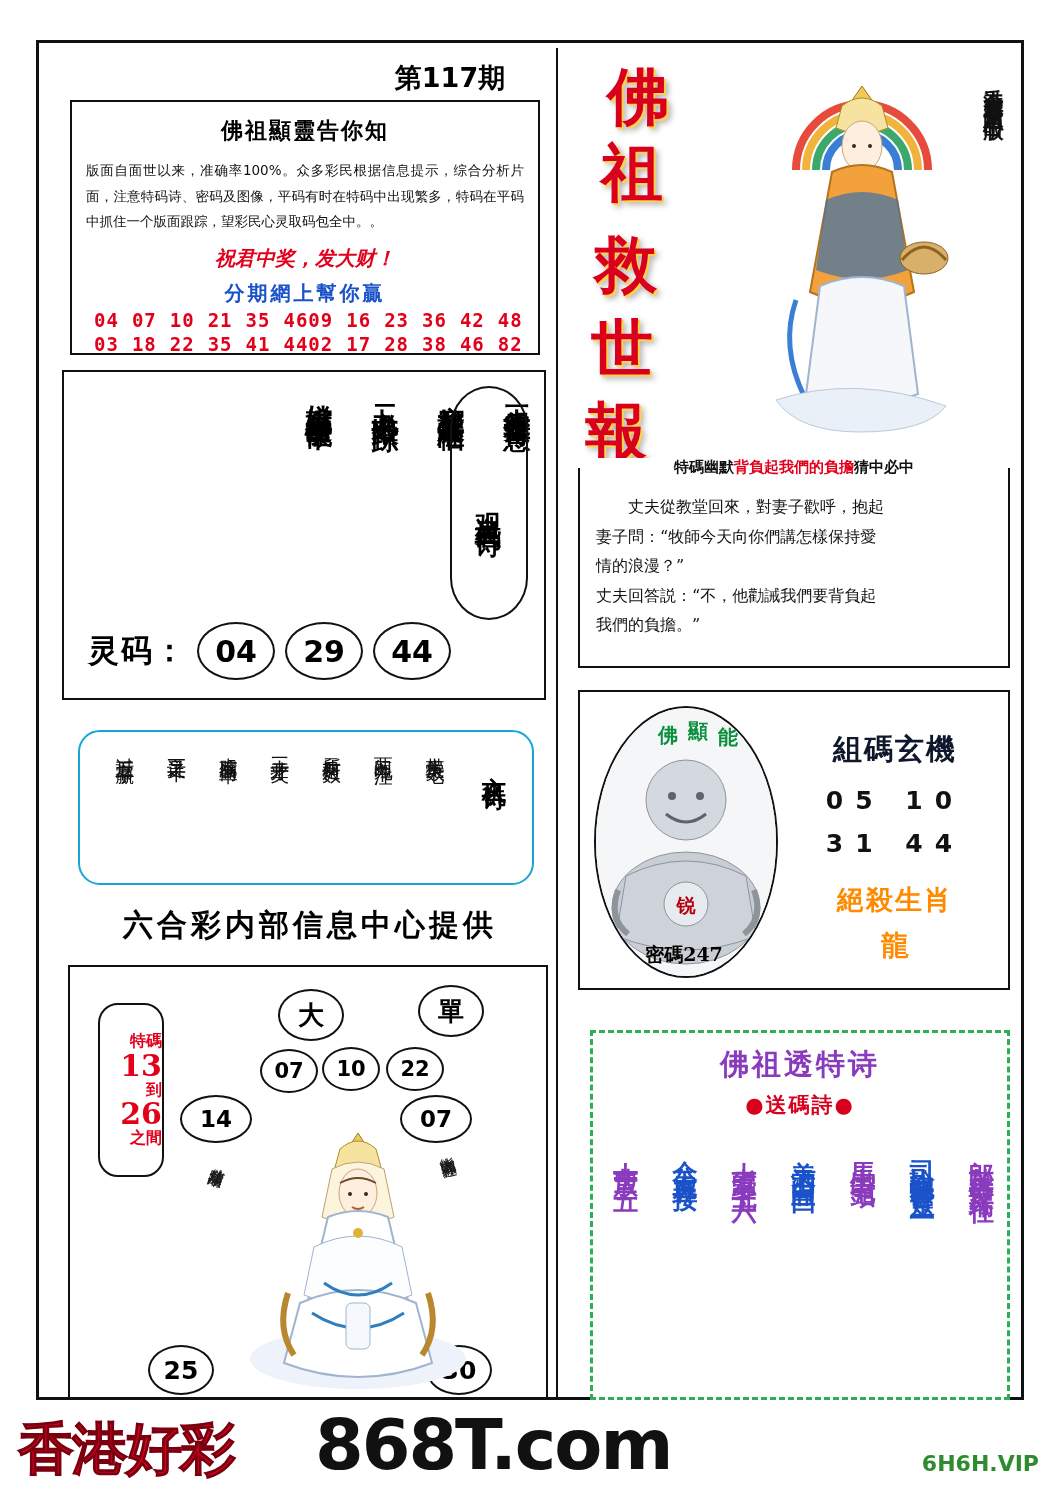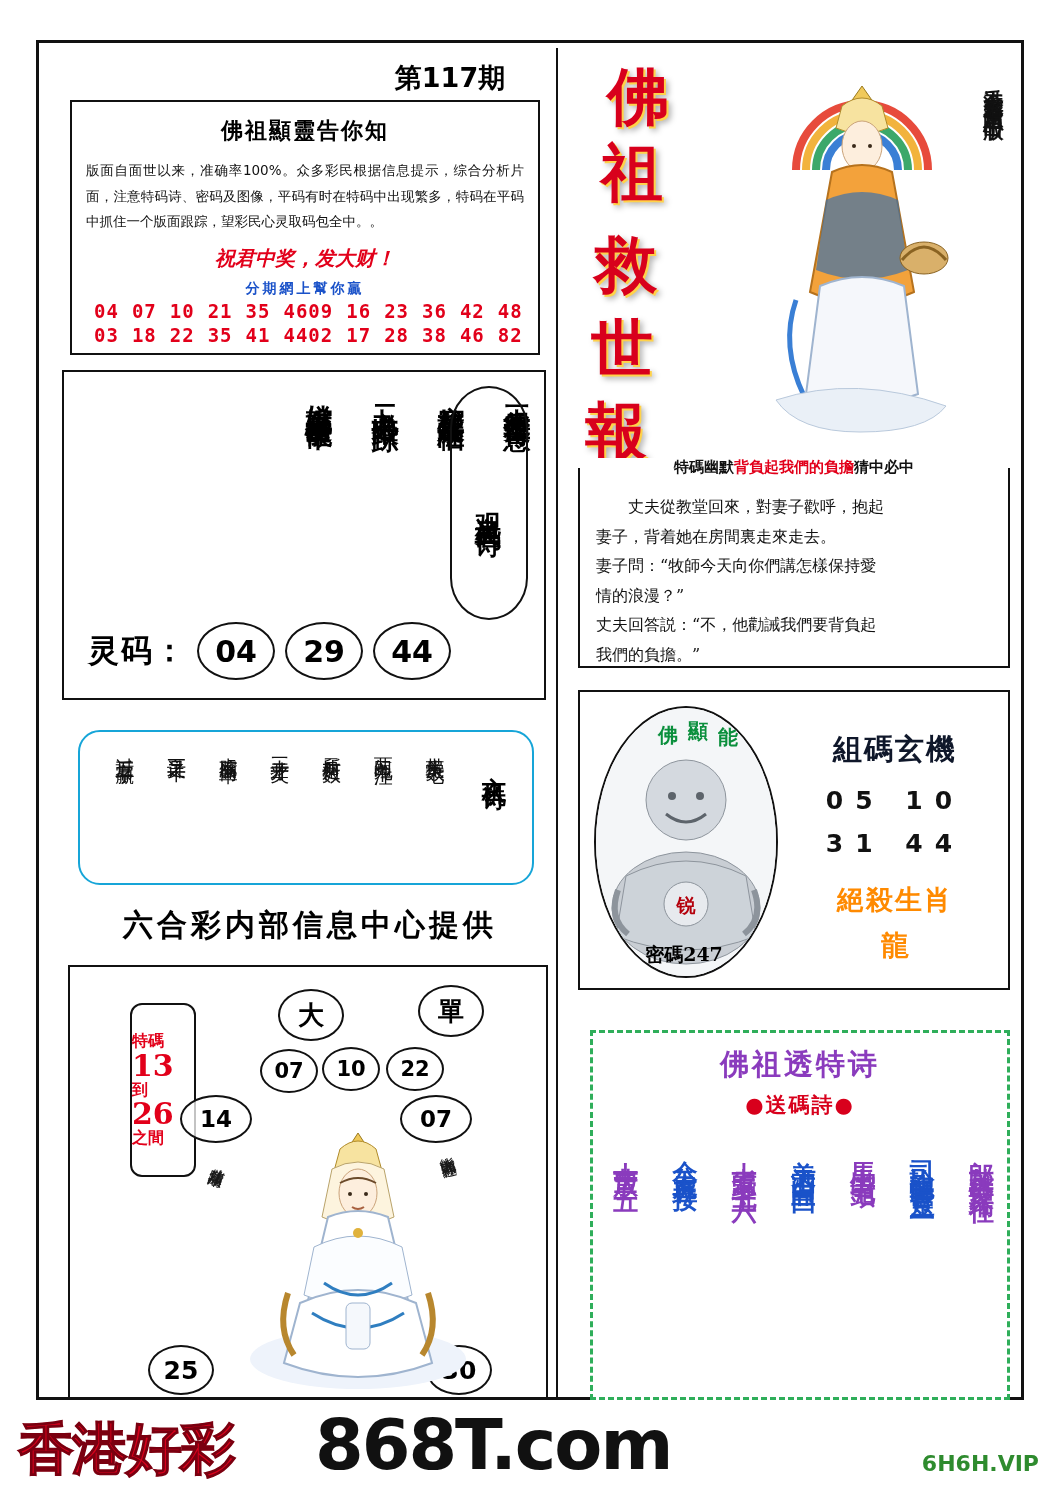--- a/index.html
+++ b/index.html
@@ -8,21 +8,21 @@
   .frame{position:absolute;left:36px;top:40px;width:988px;height:1360px;border:3px solid #111;box-sizing:border-box;}
   .vrule{position:absolute;left:556px;top:48px;width:2px;height:1350px;background:#111;}
 
   
   .issue{position:absolute;left:300px;top:60px;width:300px;text-align:center;font-size:27px;font-weight:bold;color:#000;font-family:"DejaVu Sans",sans-serif;}
 
   .box-notice{position:absolute;left:70px;top:100px;width:470px;height:255px;border:2px solid #111;box-sizing:border-box;background:#fff;}
   .notice-title{text-align:center;font-size:22px;font-weight:bold;margin-top:14px;letter-spacing:2px;}
   .notice-body{font-size:13.5px;line-height:1.9;color:#111;margin:12px 14px 0 14px;text-align:justify;}
   .notice-wish{text-align:center;color:#e2001a;font-size:20px;font-weight:bold;margin-top:10px;font-style:italic;}
-  .notice-sub{text-align:center;color:#1a52c9;font-size:14px;font-weight:bold;margin-top:8px;letter-spacing:3px;}
+  .notice-sub{text-align:center;color:#1a52c9;font-size:20px;font-weight:bold;margin-top:8px;letter-spacing:3px;}
   .numrow{display:flex;justify-content:space-between;padding:2px 22px 0 22px;font-size:19px;color:#e2001a;font-weight:bold;letter-spacing:1px;font-family:"DejaVu Sans Mono",monospace;}
   .numrow .grp{display:flex;gap:13px;}
 
   
   .box-poem{position:absolute;left:62px;top:370px;width:484px;height:330px;border:2px solid #111;box-sizing:border-box;}
   .poem-cols{position:absolute;left:10px;top:12px;width:460px;height:240px;display:flex;flex-direction:row-reverse;justify-content:flex-start;gap:6px;}
   .pcol{width:60px;writing-mode:vertical-rl;text-orientation:upright;font-size:27px;line-height:1.28;letter-spacing:3px;color:#000;font-family:"DejaVu Serif","Liberation Serif",serif;font-weight:bold;text-align:left;}
   .oval-title{position:absolute;right:16px;top:14px;width:74px;height:230px;border:2px solid #111;border-radius:50%/18%;display:flex;align-items:center;justify-content:center;}
   .oval-title span{writing-mode:vertical-rl;text-orientation:upright;font-size:26px;font-weight:bold;letter-spacing:5px;font-family:"DejaVu Serif",serif;}
   .lingma{position:absolute;left:24px;top:250px;width:440px;display:flex;align-items:center;gap:10px;}
@@ -31,21 +31,21 @@
 
   
   .box-xuan{position:absolute;left:78px;top:730px;width:456px;height:155px;border:2px solid #16a5d8;border-radius:22px;box-sizing:border-box;background:#fff;}
   .xuan-cols{position:absolute;left:8px;top:10px;width:360px;height:132px;display:flex;flex-direction:row-reverse;gap:2px;}
   .xcol{width:50px;writing-mode:vertical-rl;text-orientation:upright;font-size:19px;line-height:1.3;letter-spacing:2px;color:#111;font-family:"DejaVu Serif",serif;}
   .xuan-title{position:absolute;right:22px;top:26px;width:48px;writing-mode:vertical-rl;text-orientation:upright;font-size:24px;font-weight:bold;letter-spacing:4px;font-family:"DejaVu Serif",serif;}
   .center-line{position:absolute;left:70px;top:905px;width:480px;text-align:center;font-size:30px;font-weight:bold;letter-spacing:4px;font-family:"DejaVu Serif",serif;}
 
   
   .box-te{position:absolute;left:68px;top:965px;width:480px;height:435px;border:2px solid #111;box-sizing:border-box;overflow:hidden;}
-  .te-badge{position:absolute;left:28px;top:36px;width:62px;height:170px;border:2px solid #111;border-radius:12px;display:flex;flex-direction:column;align-items:flex-start;justify-content:center;color:#e2001a;font-weight:bold;font-family:"DejaVu Serif",serif;line-height:1.05;margin-left:32px;}
+  .te-badge{position:absolute;left:28px;top:36px;width:62px;height:170px;border:2px solid #111;border-radius:20px;display:flex;flex-direction:column;align-items:flex-end;justify-content:center;color:#e2001a;font-weight:bold;font-family:"DejaVu Serif",serif;line-height:1.05;}
   .te-badge .s{font-size:16px;}
   .te-badge .b{font-size:30px;}
   .ell{position:absolute;border:2px solid #111;border-radius:50%;display:flex;align-items:center;justify-content:center;font-family:"DejaVu Sans",sans-serif;font-weight:bold;background:rgba(255,255,255,.75);}
   .gy{position:absolute;left:158px;top:130px;width:260px;height:300px;}
   .sidetext{position:absolute;font-size:15px;color:#1a1a1a;font-family:"DejaVu Serif",serif;letter-spacing:1px;}
 
   
   .logo-cn{position:absolute;left:585px;top:55px;width:190px;height:400px;}
   .logo-ch{position:absolute;font-family:"DejaVu Serif",serif;font-weight:bold;color:#d8001c;font-size:62px;text-shadow:2px 2px 0 #ffd24a,4px 4px 6px rgba(0,0,0,.35);}
   .pub{position:absolute;right:55px;top:72px;width:46px;writing-mode:vertical-rl;text-orientation:upright;font-size:20px;font-weight:bold;letter-spacing:3px;color:#111;font-family:"DejaVu Serif",serif;}
@@ -236,21 +236,20 @@
     <path d="M166 210 q22 -26 44 0" fill="none" stroke="#8a6322" stroke-width="3"></path>
     <path d="M40 350 q80 -26 170 6 q-20 26 -86 26 q-62 0 -84 -32z" fill="#eaf0f7" stroke="#b9c9dc"></path>
   </svg>
 
   <div class="box-joke">
     <div class="joke-head">
       <span class="k">特碼幽默</span><span class="r">背負起我們的負擔</span><span class="k">猜中必中</span>
     </div>
     <div class="joke-body">
       <div>　　丈夫從教堂回來，對妻子歡呼，抱起</div>
-      <div>妻子，背着她在房間裏走來走去。</div>
       <div>妻子問：“牧師今天向你們講怎樣保持愛</div>
       <div>情的浪漫？”</div>
       <div>丈夫回答説：“不，他勸誡我們要背負起</div>
       <div>我們的負擔。”</div>
     </div>
   </div>
 
   <div class="box-zuma">
     <div class="buddha-oval">
       <svg viewBox="0 0 180 268" style="width:100%;height:100%;">

